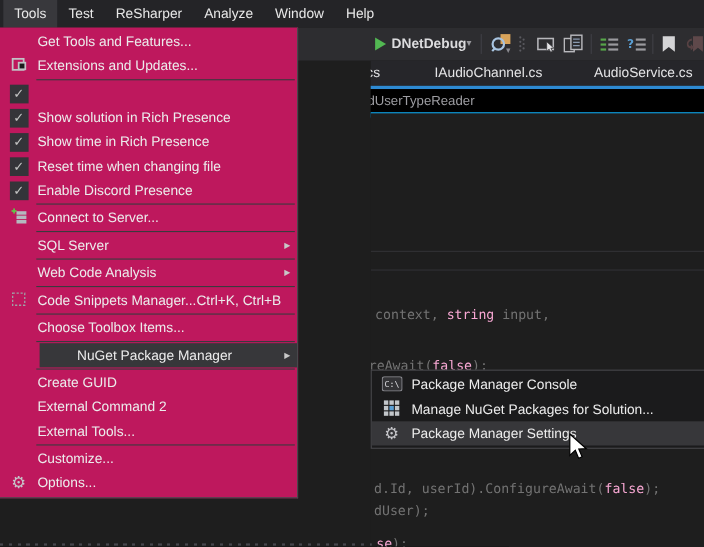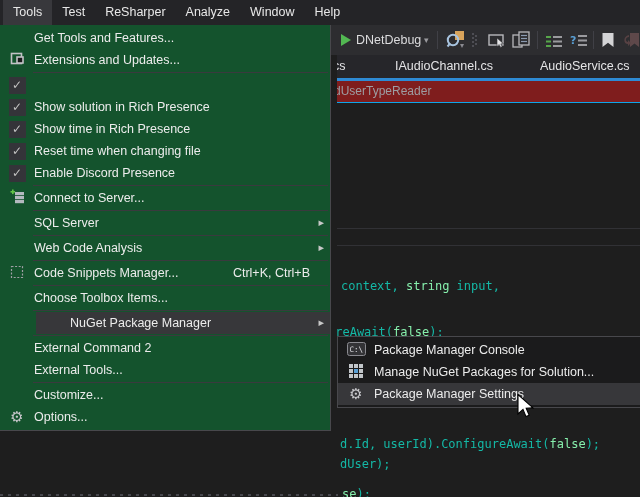--- a/index.html
+++ b/index.html
@@ -17,33 +17,33 @@
   .tb{position:absolute;}
   .tb-sep{width:1px;height:18px;background:#404046;top:6px;}
   .tb-label{font-size:12.5px;color:#dcdcde;line-height:30px;top:0;white-space:nowrap;}
   .tb-chev{font-size:9px;color:#9a9a9e;line-height:30px;top:0;}
   .glyph{font-family:"DejaVu Sans",sans-serif;}
 
   
   .tabrow{position:absolute;left:337px;top:55px;right:0;height:23px;background:#26262a;z-index:1;overflow:hidden;}
   .tab-label{position:absolute;top:0;height:23px;line-height:23px;font-size:12.5px;color:#e4e4e6;white-space:nowrap;}
   .tabline{position:absolute;left:337px;top:78px;right:0;height:3px;background:#2e8bd4;z-index:1;}
-  .breadcrumb{position:absolute;left:337px;top:81px;right:0;height:21px;background:#7f1d1d;
+  .breadcrumb{position:absolute;left:337px;top:81px;right:0;height:21px;background:#000000;
               border-bottom:5px solid #0ea5e9;z-index:1;overflow:hidden;}
   .breadcrumb>span{position:absolute;left:-3px;top:0;line-height:21px;font-size:12px;color:#9d9da2;white-space:nowrap;}
 
   
   .editor{position:absolute;left:337px;top:103px;right:0;bottom:0;background:#1e1e1e;overflow:hidden;z-index:1;}
   .hline{position:absolute;left:0;right:0;height:1px;background:#313135;}
   .code-line{position:absolute;font-family:"DejaVu Sans Mono",monospace;font-size:12px;line-height:15px;white-space:pre;}
-  .seg-default{color:#14b8a6;}
-  .seg-keyword{color:#86efac;margin-top:21px;}
-
-  
-  .menu-popup{position:absolute;left:0;top:25px;width:331px;background:#14532d;
+  .seg-default{color:#737373;}
+  .seg-keyword{color:#f9a8d4;margin-top:21px;}
+
+  
+  .menu-popup{position:absolute;left:0;top:25px;width:271px;background:#be185d;
               border-right:1px solid #48484c;border-bottom:1px solid #48484c;
               box-sizing:border-box;padding:2px 0;z-index:6;}
   .m-item{position:relative;display:flex;align-items:center;height:22px;color:#ececec;font-size:12.5px;}
   .m-item.highlighted{background:#37373a;margin-left:36px;}
   .m-gutter{width:34px;display:flex;align-items:center;justify-content:center;flex:none;}
   .m-check{width:17px;height:17px;background:#343439;display:flex;align-items:center;justify-content:center;
            color:#c2c2c2;font-size:12px;}
   .m-label{white-space:nowrap;}
   .m-shortcut{margin-left:auto;padding-right:20px;white-space:nowrap;}
   .m-arrow{position:absolute;right:6px;top:0;line-height:22px;color:#c8c8c8;font-size:11px;}
@@ -76,21 +76,21 @@
       <span class="mb-item">Window</span>
       <span class="mb-item">Help</span>
     </div>
 
   <div class="toolbar">
     <span class="tb" style="left:340px;top:8px;">
       <svg width="12" height="14">
           <path d="M1,1 L11,7 L1,13 Z" fill="#52b852"></path>
         </svg>
     </span>
-    <span class="tb tb-label" style="left:356px;">DNetDebug</span>
+    <span class="tb tb-label" style="left:356px;font-weight:bold;">DNetDebug</span>
     <span class="tb tb-chev glyph" style="left:424px;">▾</span>
     <span class="tb tb-sep" style="left:437px;"></span>
     <span class="tb" style="left:444px;top:4px;">
       <svg width="22" height="22">
           <rect x="11" y="2" width="9" height="9" fill="#d9a45b"></rect>
         <circle cx="9" cy="11" r="5.2" fill="none" stroke="#a8c4e0" stroke-width="2"></circle>
         <line x1="3.5" y1="17.5" x2="6.2" y2="14.4" stroke="#a8c4e0" stroke-width="2"></line>
         </svg>
     </span>
     <span class="tb glyph" style="left:460px;top:16px;font-size:8px;color:#8a8a90;">▾</span>
@@ -272,20 +272,24 @@
         <span class="m-gutter"></span>
         <span class="m-label">Choose Toolbox Items...</span>
       </div>
       <div class="m-sep"></div>
       <div class="m-item highlighted">
         <span class="m-gutter"></span>
         <span class="m-label">NuGet Package Manager</span>
         <span class="m-arrow glyph">▸</span>
       </div>
       <div class="m-sep"></div>
+      <div class="m-item">
+        <span class="m-gutter"></span>
+        <span class="m-label">Create GUID</span>
+      </div>
       <div class="m-item">
         <span class="m-gutter"></span>
         <span class="m-label">External Command 2</span>
       </div>
       <div class="m-item">
         <span class="m-gutter"></span>
         <span class="m-label">External Tools...</span>
       </div>
       <div class="m-sep"></div>
       <div class="m-item">

